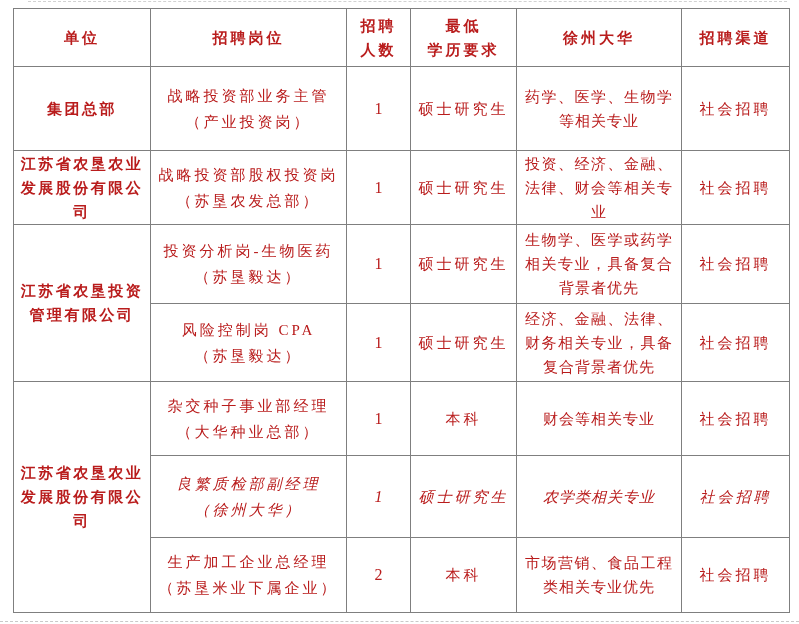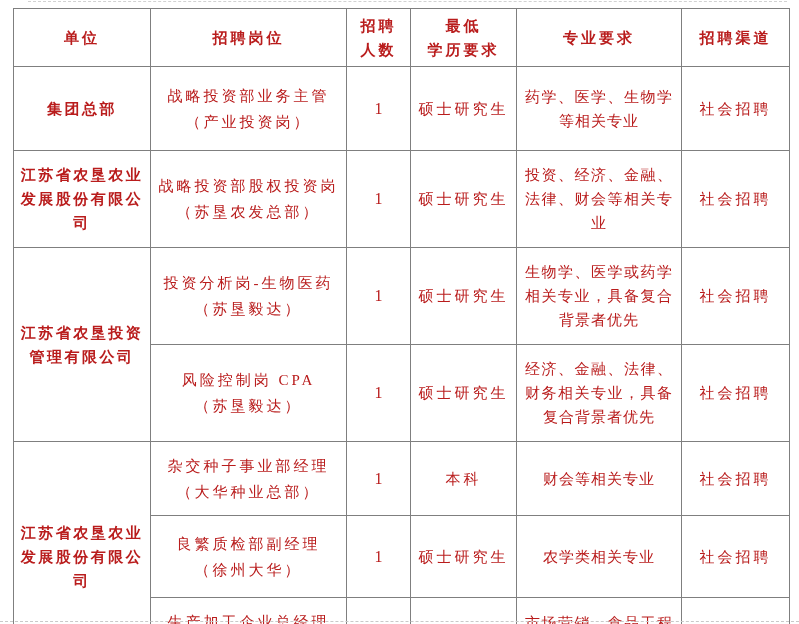--- a/index.html
+++ b/index.html
@@ -45,42 +45,42 @@
     white-space: pre-line;
     letter-spacing: 3px;
     line-height: 24px;
   }
   tr.hdr { height: 58px; }
   tr.r1 { height: 84px; }
   tr.r2 { height: 74px; }
   tr.r3 { height: 79px; }
   tr.r4 { height: 78px; }
   tr.r5 { height: 74px; }
-  tr.r6 { height: 82px; }
+  tr.r6 { height: 82px; font-style: italic; }
   tr.r7 { height: 75px; }
   td.c-unit {
     letter-spacing: 2.5px;
     line-height: 24px;
     font-weight: bold;
   }
   td.c-pos {
     white-space: pre-line;
     letter-spacing: 3px;
   }
   td.c-count {
     letter-spacing: 0;
     font-size: 16px;
   }
   td.c-edu { letter-spacing: 3px; margin-top: 8px; }
   td.c-major {
     text-align: justify;
     text-align-last: center;
     letter-spacing: 1px;
     line-height: 24px;
-    padding: 12px 8px;
+    padding: 0 8px;
   }
   td.c-channel { letter-spacing: 3px; }
 </style>
 </head>
 <body>
 
 <div class="page">
   <div class="artifact-top"></div>
 
   <table class="recruit">
@@ -93,21 +93,21 @@
       <col style="width:108px">
     </colgroup>
     <thead>
       <tr class="hdr">
         <th>单位</th>
         <th>招聘岗位</th>
         <th>招聘
 人数</th>
         <th>最低
 学历要求</th>
-        <th>专业要求</th>
+        <th>徐州大华</th>
         <th>招聘渠道</th>
       </tr>
     </thead>
     <tbody>
       <tr class="r1">
         <td class="c-unit">集团总部</td>
         <td class="c-pos">战略投资部业务主管
 （产业投资岗）</td>
         <td class="c-count">1</td>
         <td class="c-edu">硕士研究生</td>

